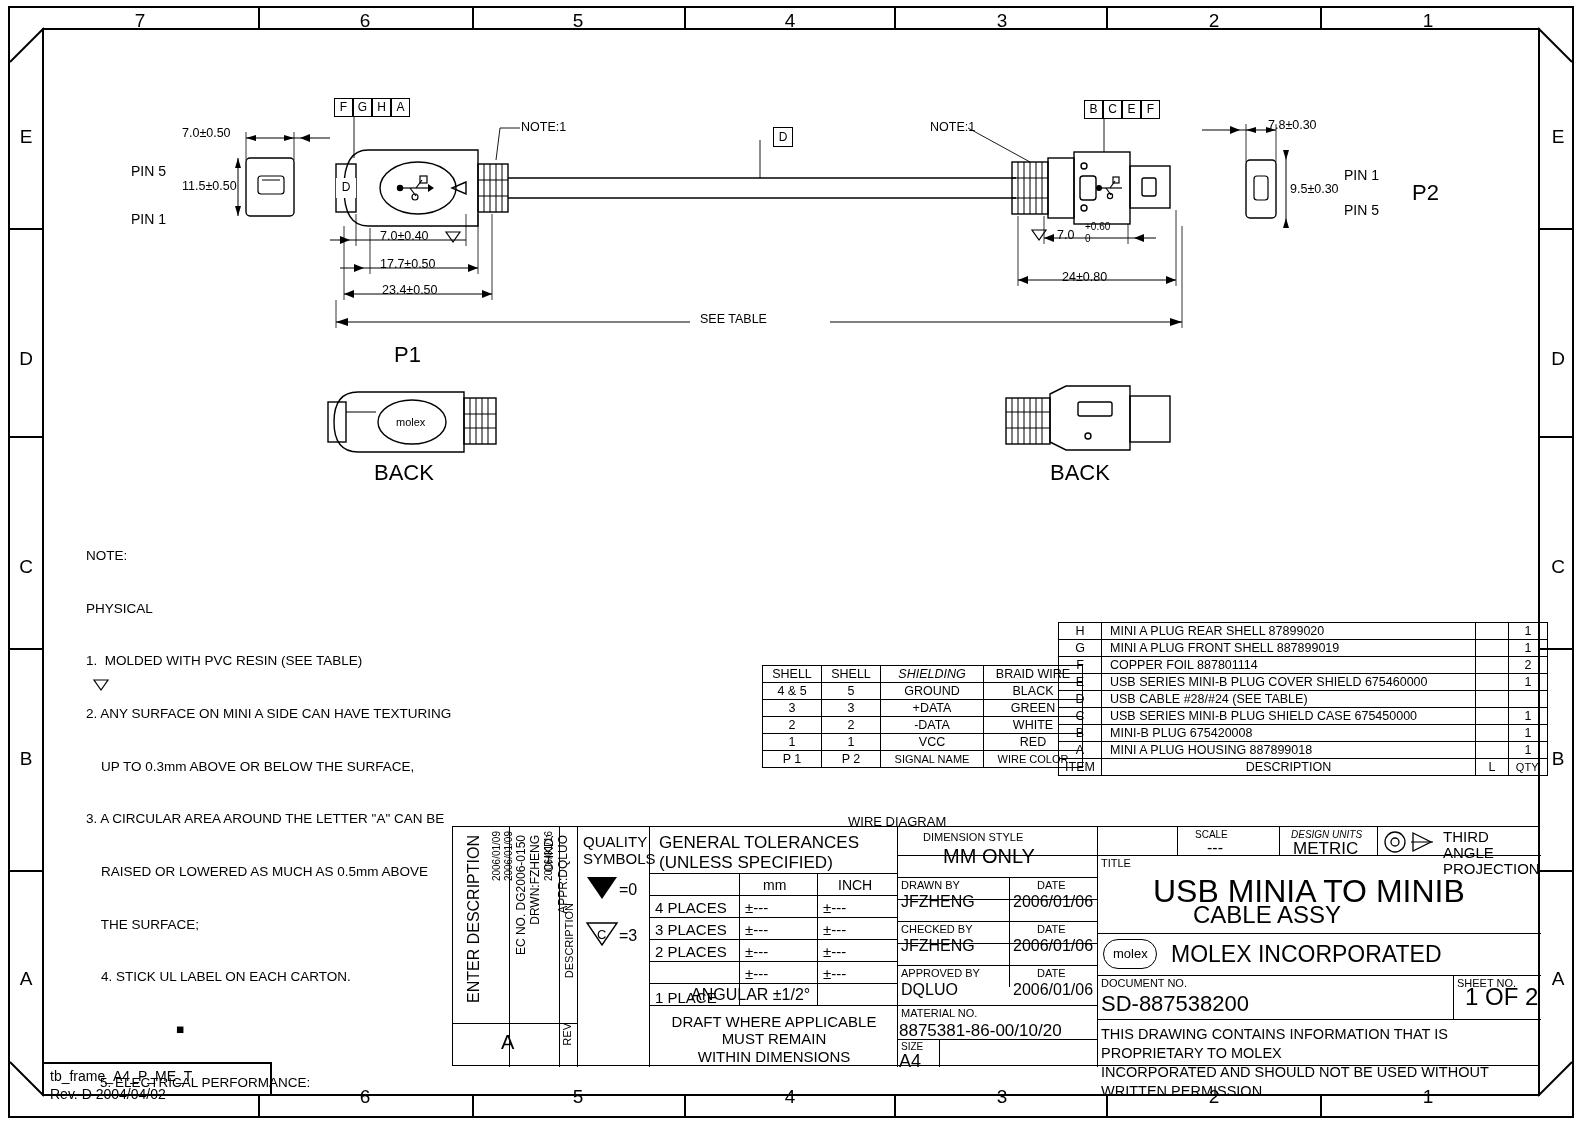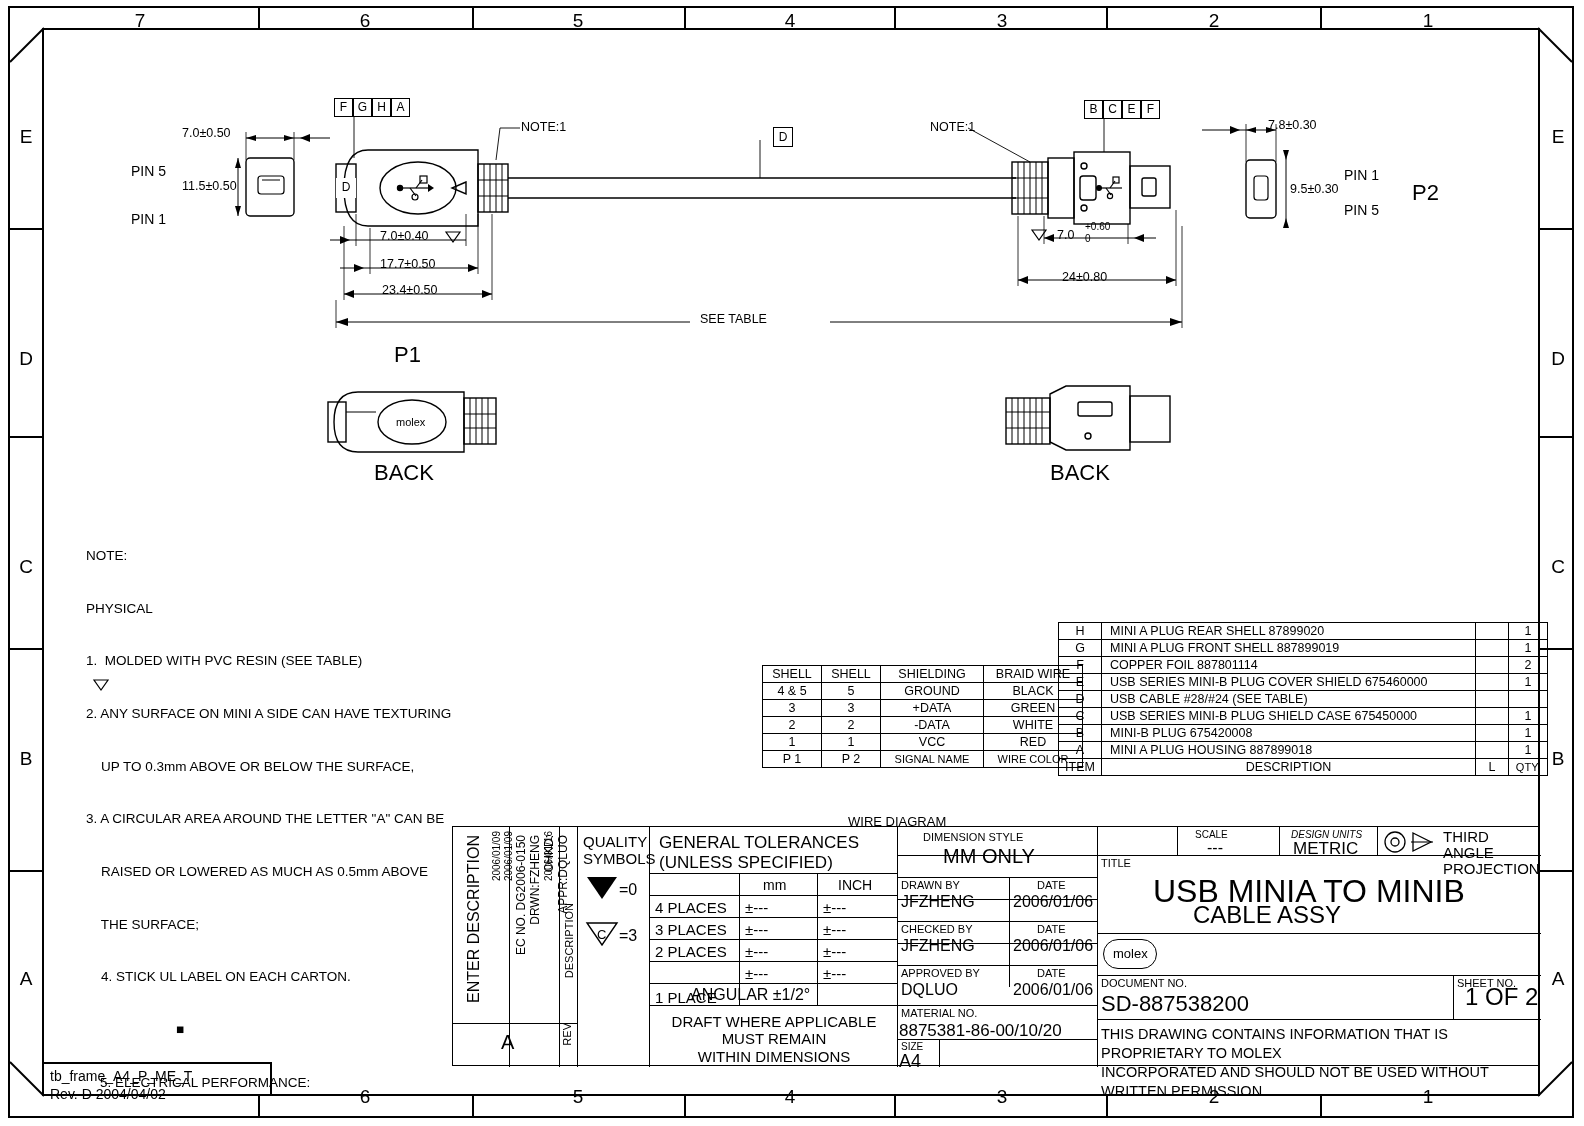--- a/index.html
+++ b/index.html
@@ -336,21 +336,21 @@
     
     
   </div>
 
   <div style="position:absolute;left:762px;top:665px;">
     <table class="tbl">
       <tbody>
           <tr>
         <td style="width:52px;">SHELL</td>
         <td style="width:52px;">SHELL</td>
-        <td style="width:96px;">SHIELDING</td>
+        <td style="width:96px;font-style:italic;">SHIELDING</td>
         <td style="width:92px;">BRAID WIRE</td>
       </tr>
       <tr>
         <td>4 &amp; 5</td>
         <td>5</td>
         <td>GROUND</td>
         <td>BLACK</td>
       </tr>
       <tr>
         <td>3</td>
@@ -566,20 +566,21 @@
     <div class="t" style="left:990px;top:2px;font-size:15px;line-height:1.05;white-space:pre-line;"><span>THIRD ANGLE
 PROJECTION</span></div>
 
     <div class="t xs" style="left:648px;top:30px;font-size:11px;"><span>TITLE</span></div>
     <div class="t" style="left:700px;top:46px;font-size:32px;"><span>USB MINIA TO MINIB</span></div>
     <div class="t" style="left:740px;top:74px;font-size:24px;"><span>CABLE ASSY</span></div>
 
     <div class="ln" style="left:644px;top:106px;width:444px;height:1.4px;"></div>
     <div class="boxthin round" style="left:650px;top:112px;width:54px;height:30px;border-radius:15px;"></div>
     <div class="t" style="left:660px;top:120px;font-size:13px;"><span>molex</span></div>
+    <div class="t" style="left:718px;top:114px;font-size:23px;"><span>MOLEX INCORPORATED</span></div>
 
     <div class="ln" style="left:644px;top:148px;width:444px;height:1.4px;"></div>
     <div class="ln" style="left:1000px;top:148px;width:1.4px;height:44px;"></div>
     <div class="t xs" style="left:648px;top:150px;font-size:11px;"><span>DOCUMENT NO.</span></div>
     <div class="t" style="left:648px;top:164px;font-size:22px;"><span>SD-887538200</span></div>
     <div class="t xs" style="left:1004px;top:150px;font-size:11px;"><span>SHEET NO.</span></div>
     <div class="t" style="left:1012px;top:156px;font-size:24px;"><span>1 OF 2</span></div>
 
     <div class="ln" style="left:644px;top:192px;width:444px;height:1.4px;"></div>
     <div class="t" style="left:648px;top:198px;font-size:14.5px;line-height:1.3;white-space:pre-line;"><span>THIS DRAWING CONTAINS INFORMATION THAT IS PROPRIETARY TO MOLEX

